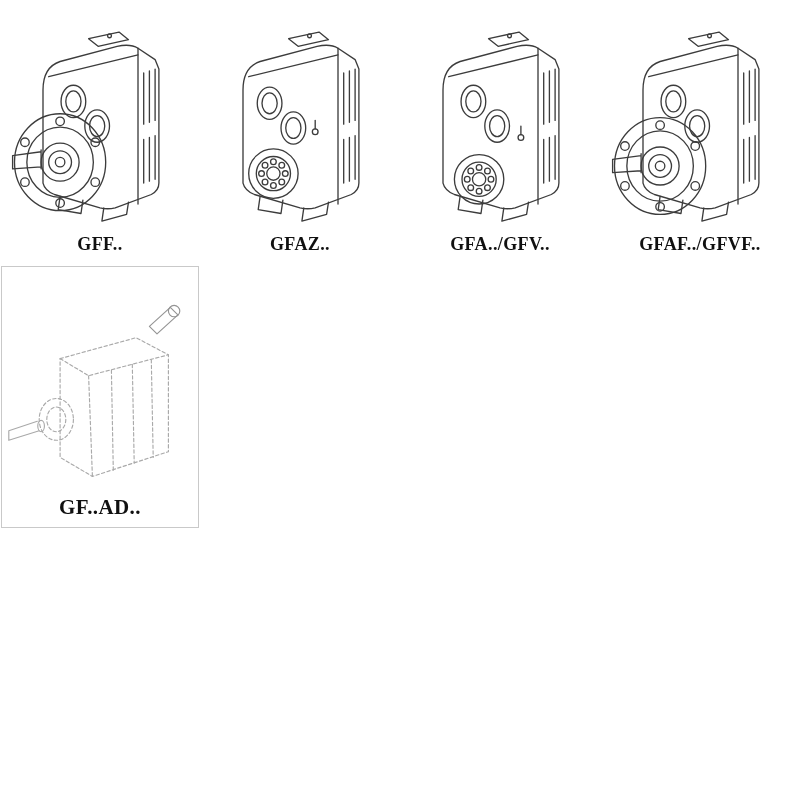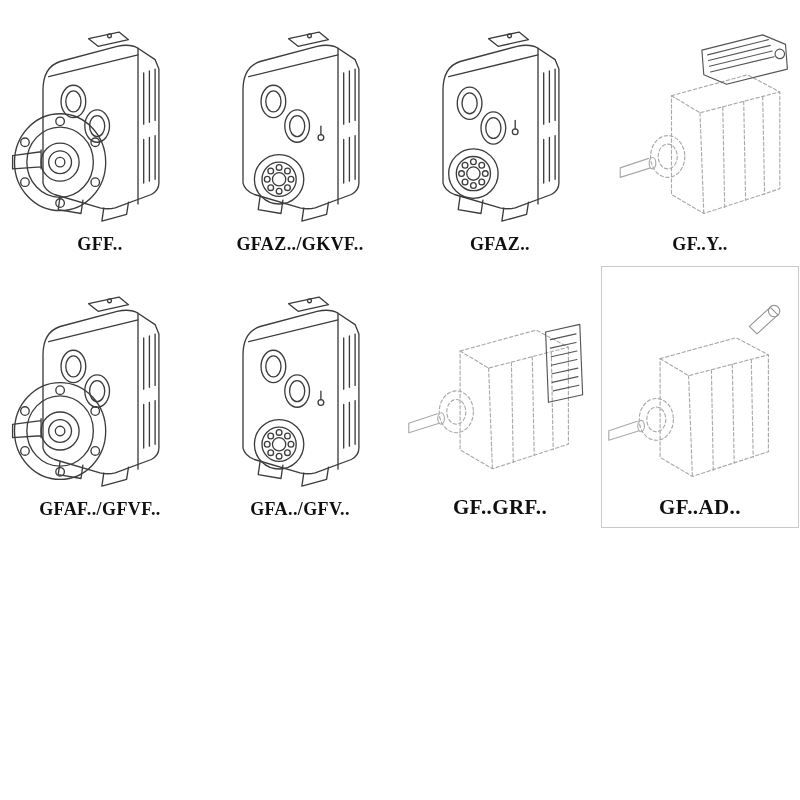--- a/index.html
+++ b/index.html
@@ -126,75 +126,53 @@
 
   <figure class="cell">
     <svg class="drawing solid" viewBox="0 0 200 220" role="img">
       <use href="#g-housing"></use>
         <use href="#g-topbores"></use>
         <use href="#g-flange"></use>
     </svg>
     <figcaption class="label">GFF..</figcaption>
   </figure>
 
-  <figure class="cell">
-    <svg class="drawing solid" viewBox="0 0 200 220" role="img">
-      <use href="#g-housing"></use>
-        <use href="#g-topbores"></use>
-        <use href="#g-bearing"></use>
-    </svg>
-    <figcaption class="label">GFAZ../GKVF..</figcaption>
-  </figure>
 
   <figure class="cell">
     <svg class="drawing solid" viewBox="0 0 200 220" role="img">
       <use href="#g-housing"></use>
         <use href="#g-topbores" transform="translate(-4,2)"></use>
         <use href="#g-bearing" transform="translate(-6,-6)"></use>
     </svg>
     <figcaption class="label">GFAZ..</figcaption>
   </figure>
 
 
 
 
 
+
   <figure class="cell">
-    <svg class="drawing phantom" viewBox="0 0 200 220" role="img">
-      <use href="#g-phantom" transform="translate(0,16)"></use>
-      <use href="#g-motor" class="attach" transform="translate(0,-14)"></use>
+    <svg class="drawing solid" viewBox="0 0 200 220" role="img">
+      <use href="#g-housing"></use>
+        <use href="#g-topbores"></use>
+        <use href="#g-bearing"></use>
     </svg>
-    <figcaption class="label">GF..Y..</figcaption>
+    <figcaption class="label">GFA../GFV..</figcaption>
   </figure>
 
   <figure class="cell">
     <svg class="drawing solid" viewBox="0 0 200 220" role="img">
       <use href="#g-housing"></use>
         <use href="#g-topbores"></use>
         <use href="#g-flange" transform="translate(0,4)"></use>
     </svg>
     <figcaption class="label">GFAF../GFVF..</figcaption>
   </figure>
 
-  <figure class="cell">
-    <svg class="drawing solid" viewBox="0 0 200 220" role="img">
-      <use href="#g-housing"></use>
-        <use href="#g-topbores"></use>
-        <use href="#g-bearing"></use>
-    </svg>
-    <figcaption class="label">GFA../GFV..</figcaption>
-  </figure>
-
-  <figure class="cell">
-    <svg class="drawing phantom" viewBox="0 0 200 220" role="img">
-      <use href="#g-phantom" transform="translate(-12,10)"></use>
-      <use href="#g-sidebox" class="attach"></use>
-    </svg>
-    <figcaption class="label big">GF..GRF..</figcaption>
-  </figure>
 
   <figure class="cell boxed">
     <svg class="drawing phantom" viewBox="0 0 200 220" role="img">
       <use href="#g-phantom" transform="translate(-12,18)"></use>
       <use href="#g-adshaft" class="attach-light"></use>
     </svg>
     <figcaption class="label big">GF..AD..</figcaption>
   </figure>
 
 </div>

